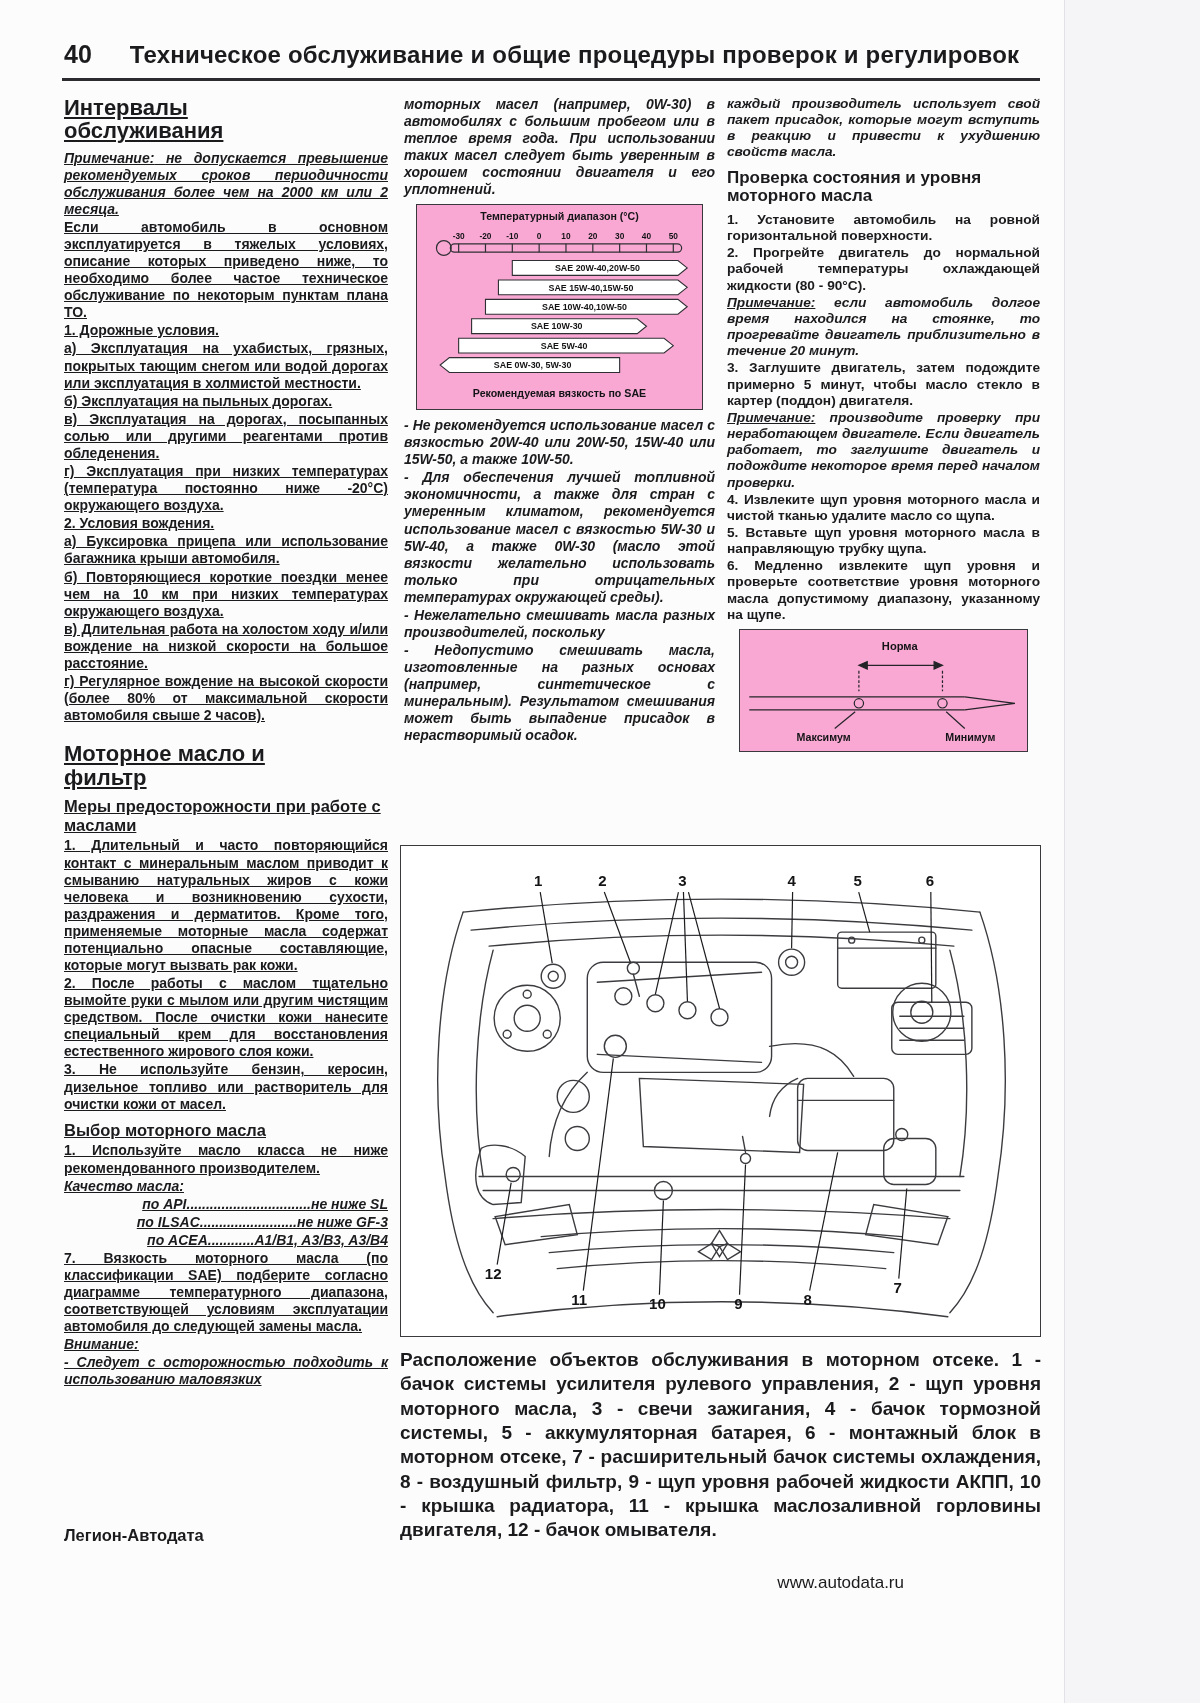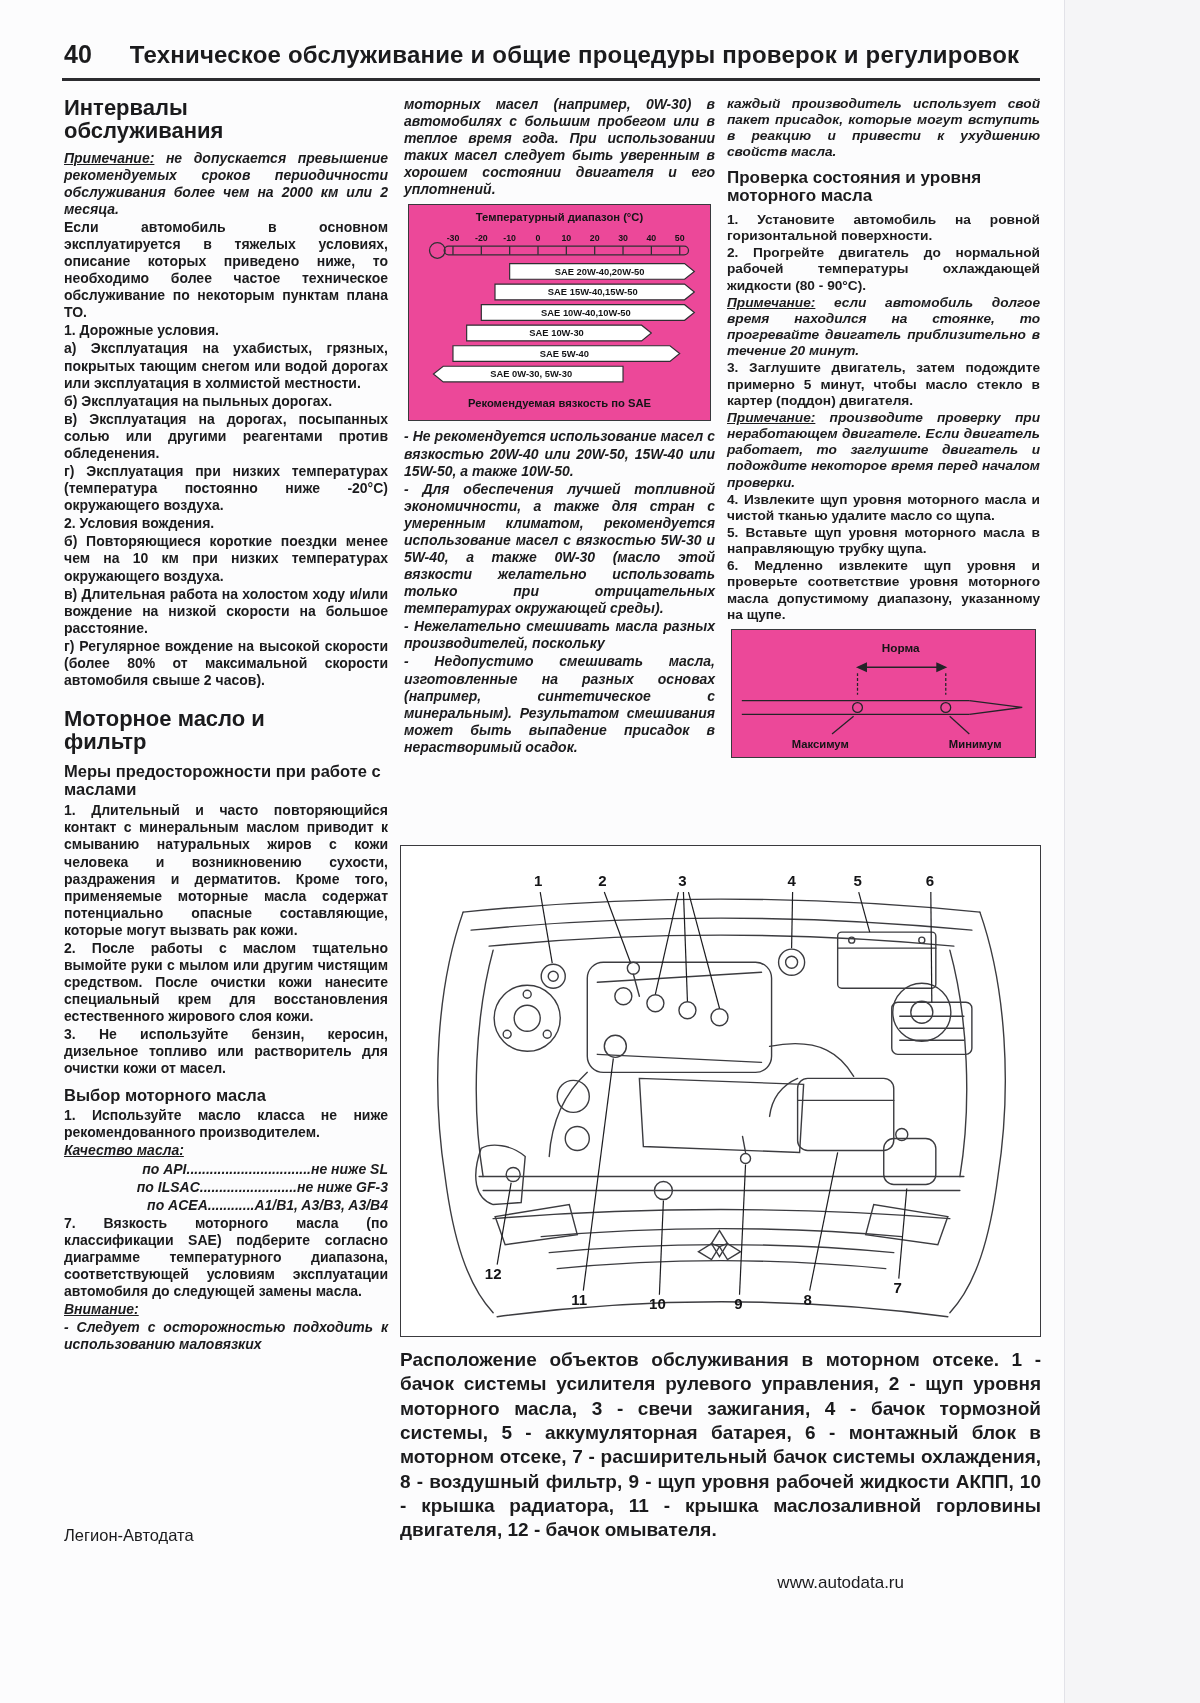--- a/index.html
+++ b/index.html
@@ -14,47 +14,47 @@
     background: #fcfcfd; color: #1b1b1d; overflow: hidden;
     outline: 1px solid #e2e2e8;
   }
   
   .pg-header { position: absolute; left: 64px; top: 40px; width: 976px; display: flex; align-items: baseline; }
   .pg-num { font-size: 25px; font-weight: bold; margin-right: 38px; }
   .pg-title { font-size: 24px; font-weight: bold; letter-spacing: .2px; }
   .rule { position: absolute; left: 62px; top: 78px; width: 978px; height: 3px; background: #2c2c30; }
   
   .col { position: absolute; top: 96px; font-weight: bold; text-align: justify; }
-  .col1 { left: 64px;  width: 324px; font-size: 14px;   line-height: 1.22; }
+  .col1 { left: 64px;  width: 324px; font-size: 14px;   line-height: 1.22; text-decoration: underline; }
   .col2 { left: 404px; width: 311px; font-size: 14px;   line-height: 1.22; }
   .col3 { left: 727px; width: 313px; font-size: 13.7px; line-height: 1.18; }
   h1.sec { font-size: 22px; line-height: 1.06; margin: 0 0 7px; text-align: left; }
   h1.narrow { max-width: 235px; }
   h1.mid { margin-top: 18px; }
   h1.sec3 { font-size: 17px; line-height: 1.1; margin: 8px 0 6px; text-align: left; }
   h2.sub { font-size: 16.5px; line-height: 1.14; margin: 8px 0 3px; text-align: left; }
   p { margin: 0 0 1px; }
   .note { font-style: italic; }
   .nlab { text-decoration: underline; font-style: italic; }
   .qline { font-style: italic; padding-left: 14px; text-align: right; }
   .it { font-style: italic; }
   
-  .figbox { border: 1.5px solid #39393d; background: #ec4899; margin: 6px 4px 7px; }
+  .figbox { border: 1.5px solid #39393d; background: #f9a8d4; margin: 6px 12px 7px; }
   .figbox svg { display: block; width: 100%; height: auto; }
   svg text { font-family: "Liberation Sans", "DejaVu Sans", sans-serif; font-weight: bold; fill: #141416; }
   
   .diagram {
     position: absolute; left: 400px; top: 845px; width: 641px; height: 492px;
     border: 1.5px solid #3a3a3e; background: #fff;
   }
   .caption {
     position: absolute; left: 400px; top: 1348px; width: 641px;
     font-size: 19px; font-weight: bold; line-height: 1.28; text-align: justify;
   }
-  .footer-left  { position: absolute; left: 64px;  top: 1526px; font-size: 16.5px; font-weight: normal; }
+  .footer-left  { position: absolute; left: 64px;  top: 1526px; font-size: 16.5px; font-weight: bold; }
   .footer-right { position: absolute; right: 160px; top: 1573px; font-size: 17px; font-weight: normal; }
 </style>
 </head>
 <body>
 
 <div class="page">
 
   <header class="pg-header">
     <span class="pg-num">40</span>
     <span class="pg-title">Техническое обслуживание и общие процедуры проверок и регулировок</span>
@@ -64,20 +64,21 @@
   <section class="col col1">
     <h1 class="sec narrow">Интервалы обслуживания</h1>
     <p class="note"><span class="nlab">Примечание:</span> <span>не допускается превышение рекомендуемых сроков периодичности обслуживания более чем на 2000 км или 2 месяца.</span></p>
     <p>Если автомобиль в основном эксплуатируется в тяжелых условиях, описание которых приведено ниже, то необходимо более частое техническое обслуживание по некоторым пунктам плана ТО.</p>
     <p>1. Дорожные условия.</p>
     <p>а) Эксплуатация на ухабистых, грязных, покрытых тающим снегом или водой дорогах или эксплуатация в холмистой местности.</p>
     <p>б) Эксплуатация на пыльных дорогах.</p>
     <p>в) Эксплуатация на дорогах, посыпанных солью или другими реагентами против обледенения.</p>
     <p>г) Эксплуатация при низких температурах (температура постоянно ниже -20°C) окружающего воздуха.</p>
     <p>2. Условия вождения.</p>
+    <p>а) Буксировка прицепа или использование багажника крыши автомобиля.</p>
     <p>б) Повторяющиеся короткие поездки менее чем на 10 км при низких температурах окружающего воздуха.</p>
     <p>в) Длительная работа на холостом ходу и/или вождение на низкой скорости на большое расстояние.</p>
     <p>г) Регулярное вождение на высокой скорости (более 80% от максимальной скорости автомобиля свыше 2 часов).</p>
 
     <h1 class="sec narrow mid">Моторное масло и фильтр</h1>
     <h2 class="sub">Меры предосторожности при работе с маслами</h2>
     <p>1. Длительный и часто повторяющийся контакт с минеральным маслом приводит к смыванию натуральных жиров с кожи человека и возникновению сухости, раздражения и дерматитов. Кроме того, применяемые моторные масла содержат потенциально опасные составляющие, которые могут вызвать рак кожи.</p>
     <p>2. После работы с маслом тщательно вымойте руки с мылом или другим чистящим средством. После очистки кожи нанесите специальный крем для восстановления естественного жирового слоя кожи.</p>
     <p>3. Не используйте бензин, керосин, дизельное топливо или растворитель для очистки кожи от масел.</p>
 

